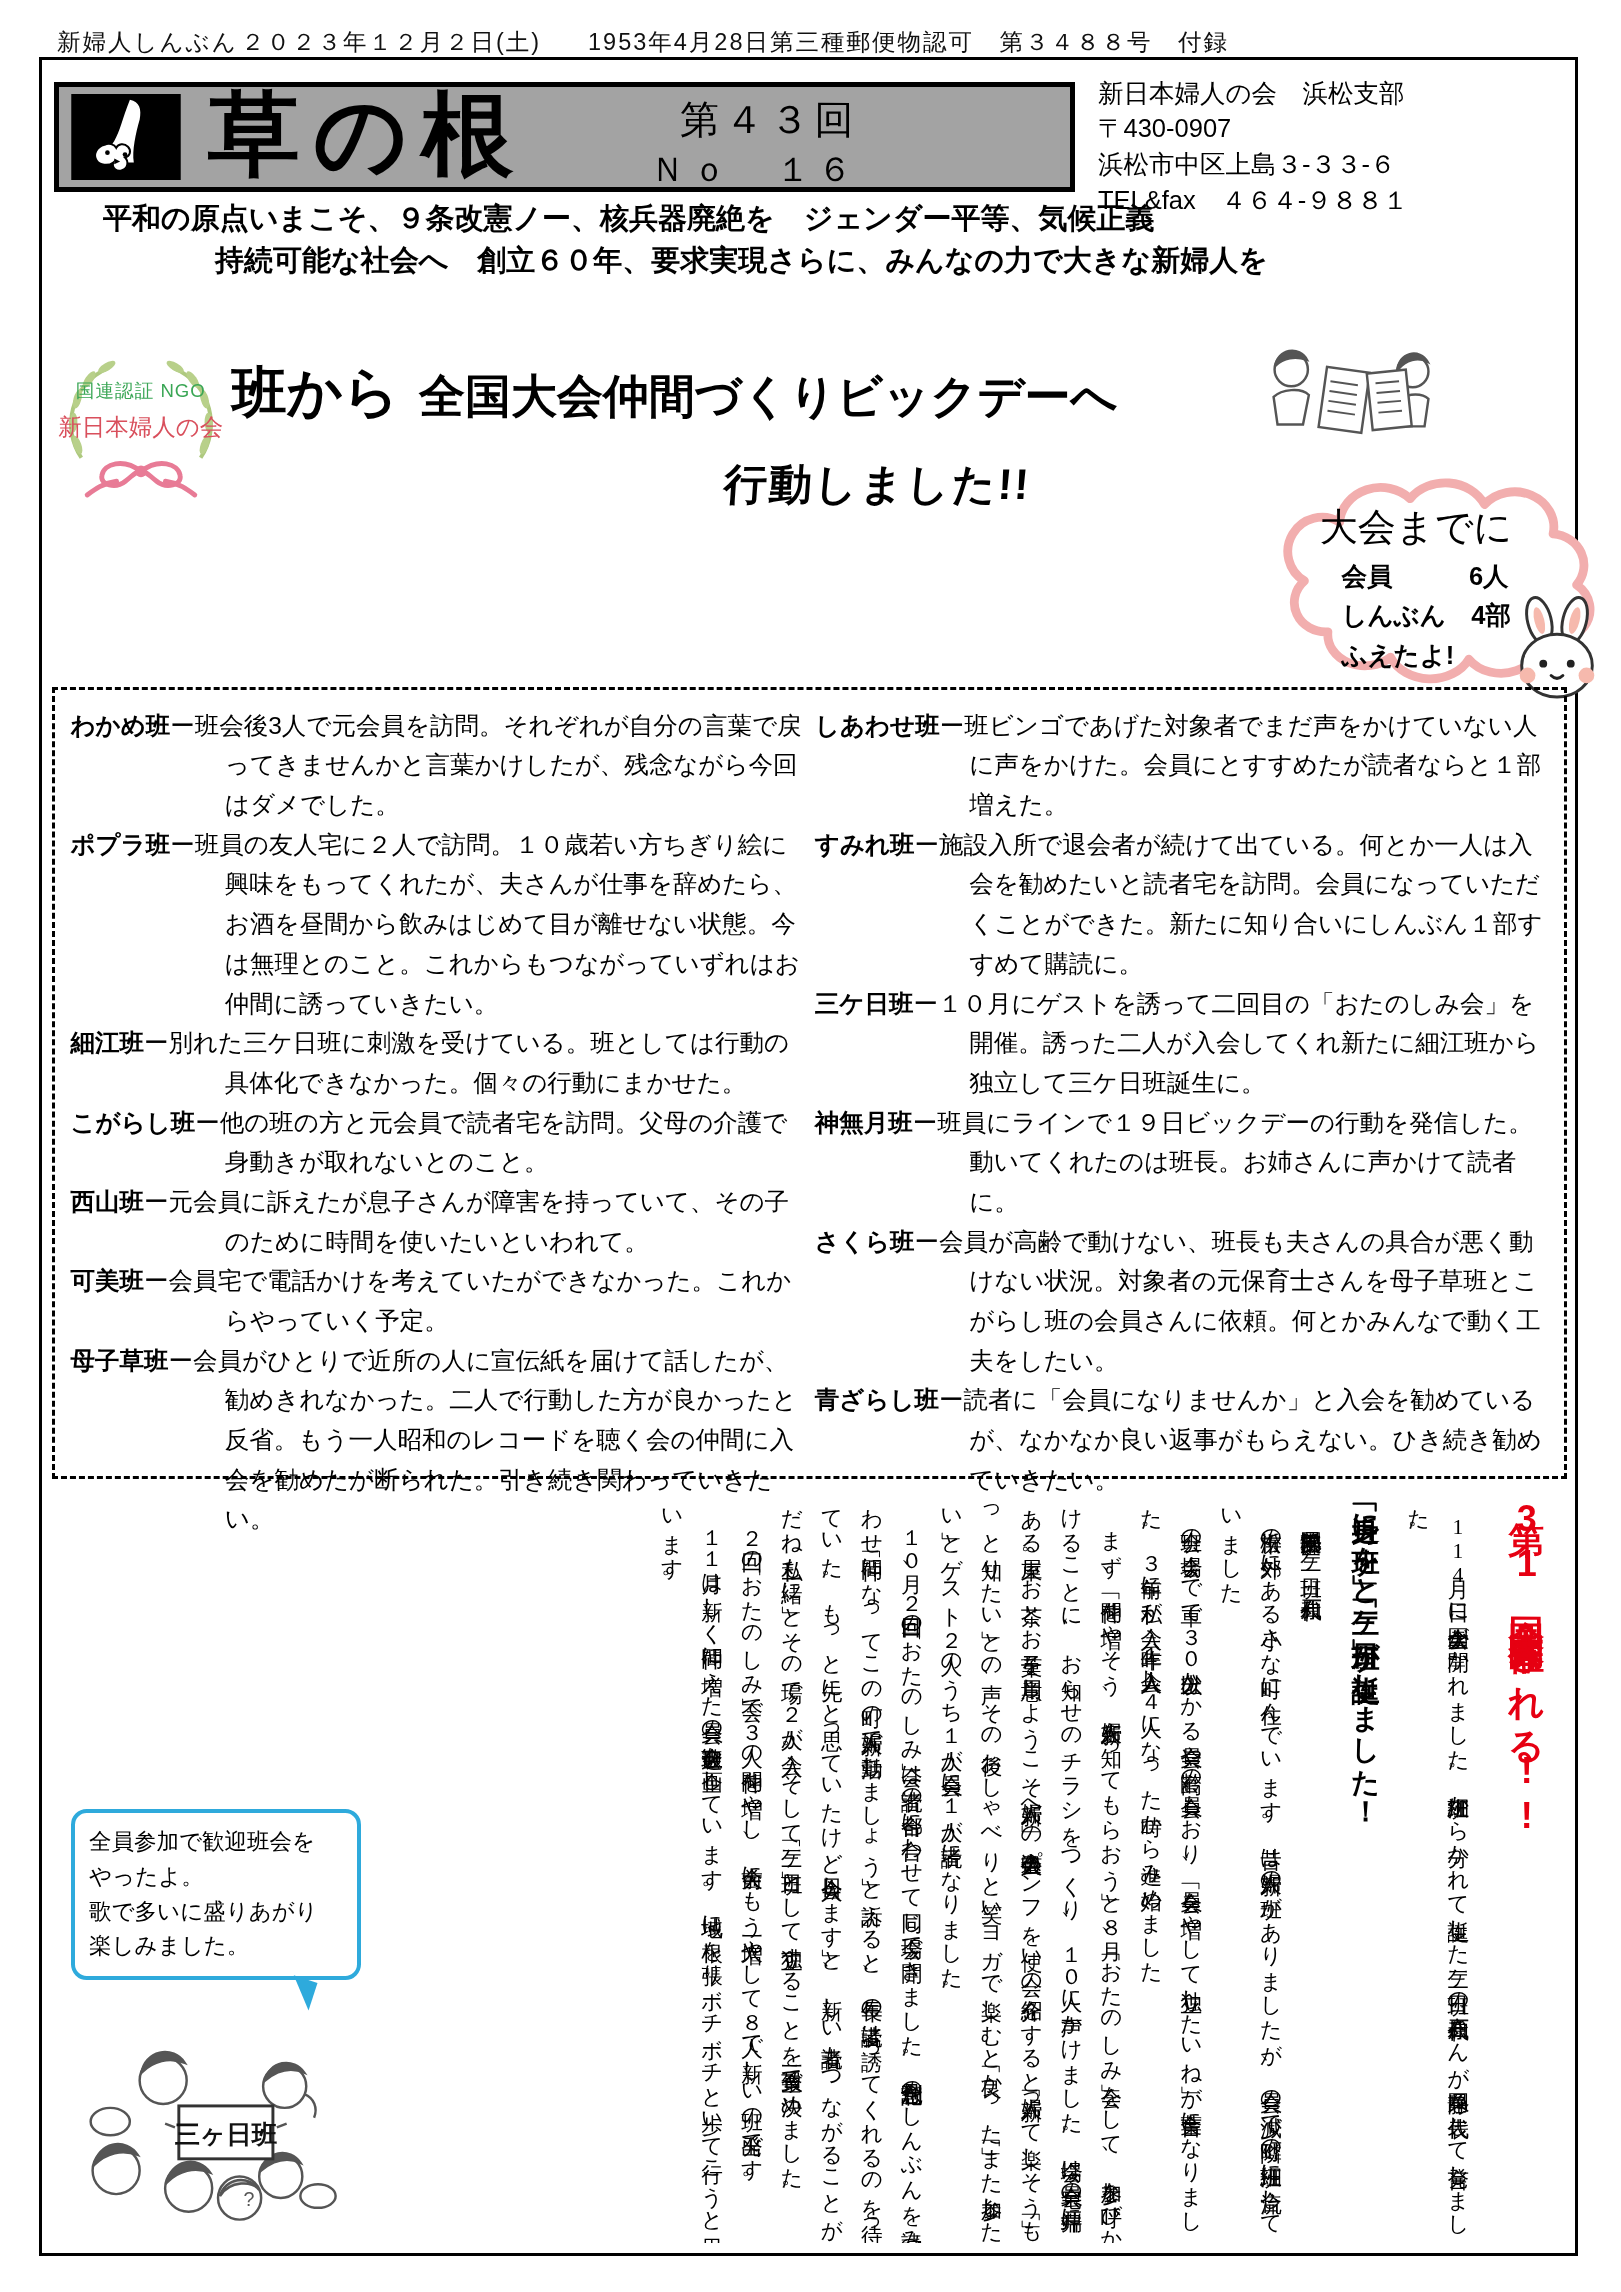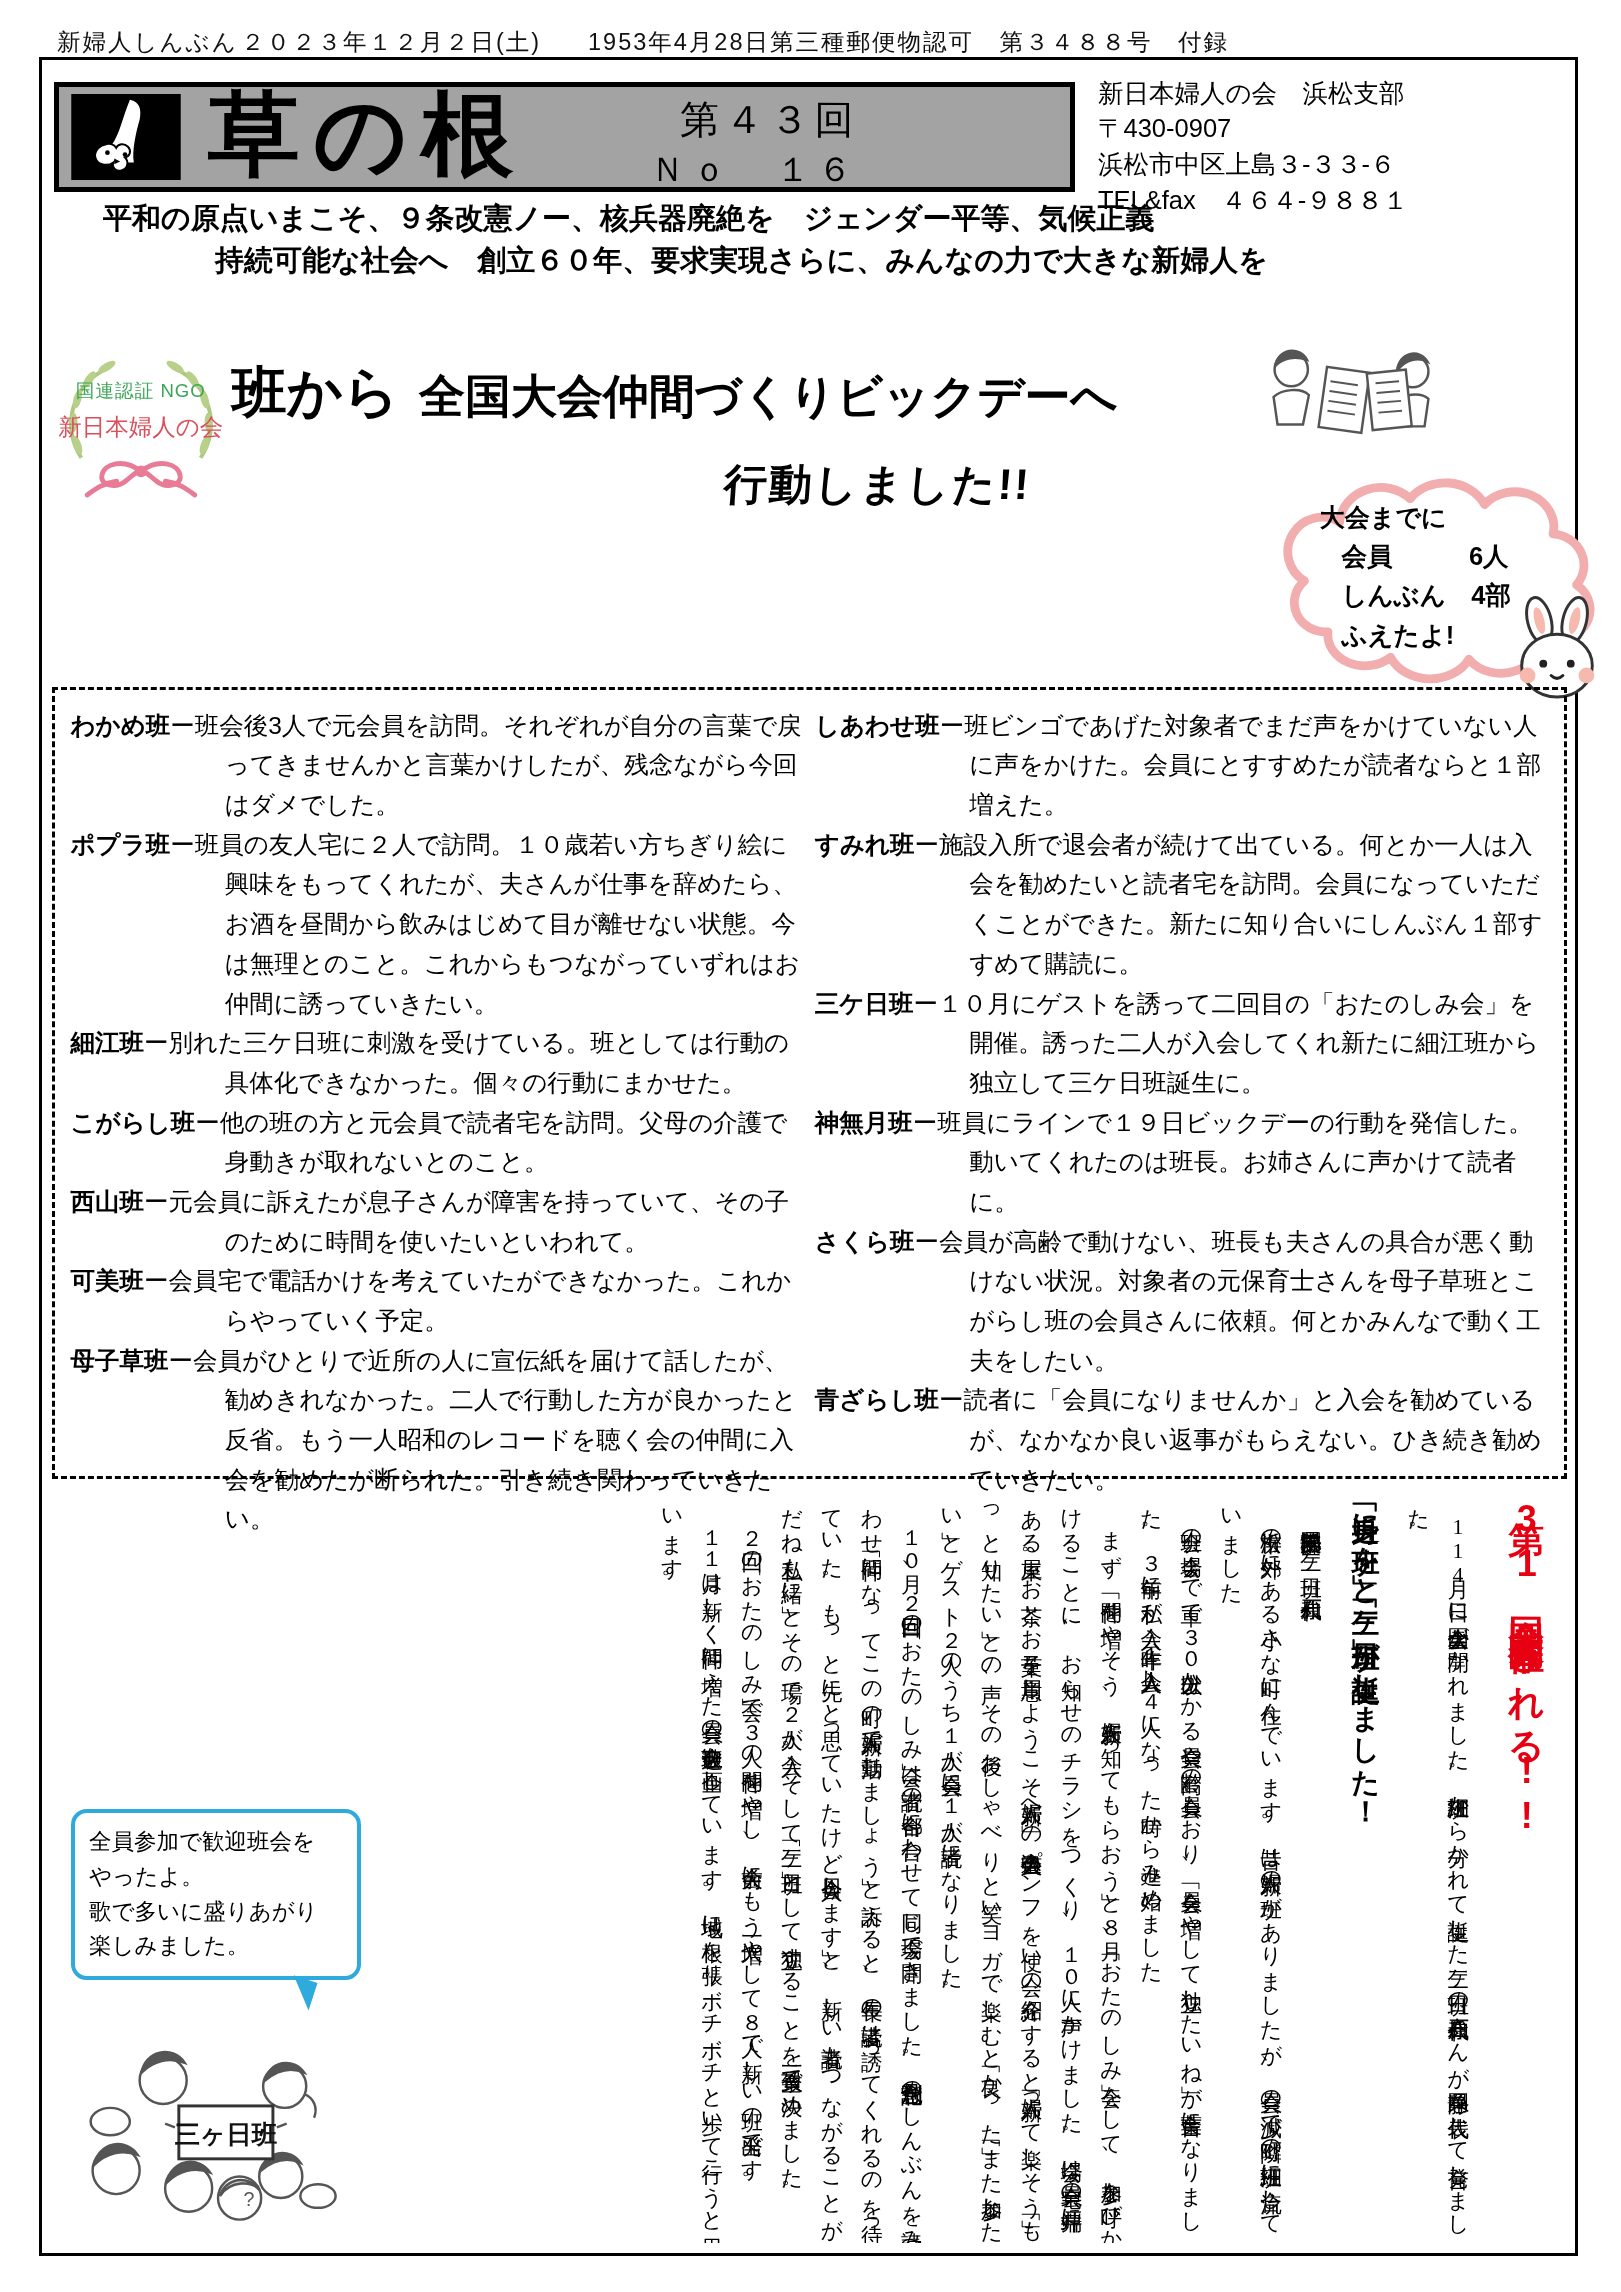--- a/index.html
+++ b/index.html
@@ -41,21 +41,21 @@
   .wreath .t-org{position:absolute;left:0;right:0;top:59px;text-align:center;
                  font-size:23.5px;color:#d94f5c;}
   .headline{position:absolute;left:182px;top:69px;display:flex;align-items:flex-end;white-space:nowrap;}
   .headline .hA{font-size:55px;font-weight:700;color:#000;}
   .headline .hB{font-size:46px;font-weight:900;color:#000;margin-left:19.6px;padding-bottom:2px;}
   .action{position:absolute;left:674px;top:169px;font-size:43px;font-weight:900;color:#000;
           letter-spacing:2px;transform:skewX(-4deg);}
   .people{position:absolute;left:1204px;top:53px;}
   .cloud{position:absolute;left:1227px;top:178px;width:327px;height:222px;}
   .cloud .ctext{position:absolute;left:43px;top:33px;line-height:1.55;color:#000;}
-  .cloud .c0{font-size:25px;font-weight:700;}
+  .cloud .c0{font-size:38px;font-weight:400;}
   .cloud .cl{font-size:25.5px;font-weight:bold;padding-left:21.6px;white-space:pre;}
   .rabbit{position:absolute;right:-3.9px;bottom:-15.7px;}
 
   .intro{position:absolute;left:53px;top:505px;width:1204px;font-size:30px;line-height:1.52;
          font-family:"Liberation Serif","DejaVu Serif",serif;color:#000;text-align:justify;
          position:absolute;}
 
   
   .reports{position:absolute;left:9.8px;top:627px;width:1515px;height:792px;
            border:3.9px dashed #000;box-sizing:border-box;padding:15.7px 17.6px 7.8px 15.7px;

